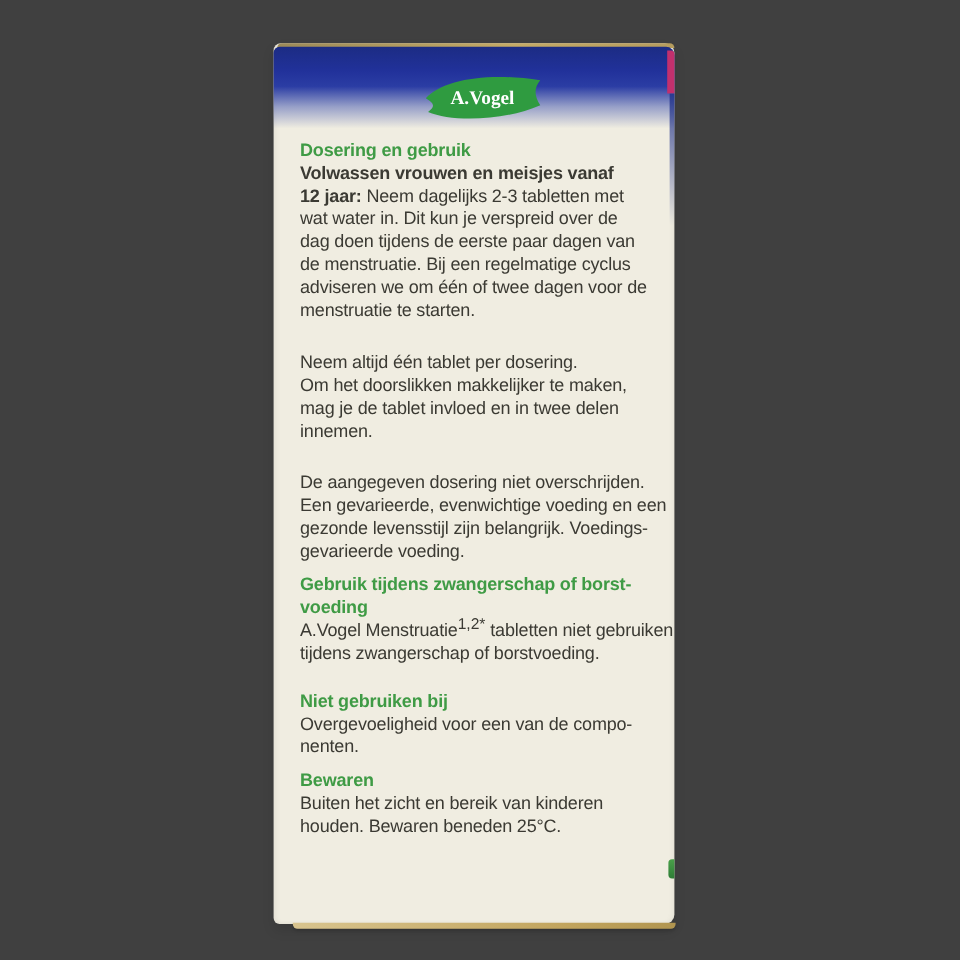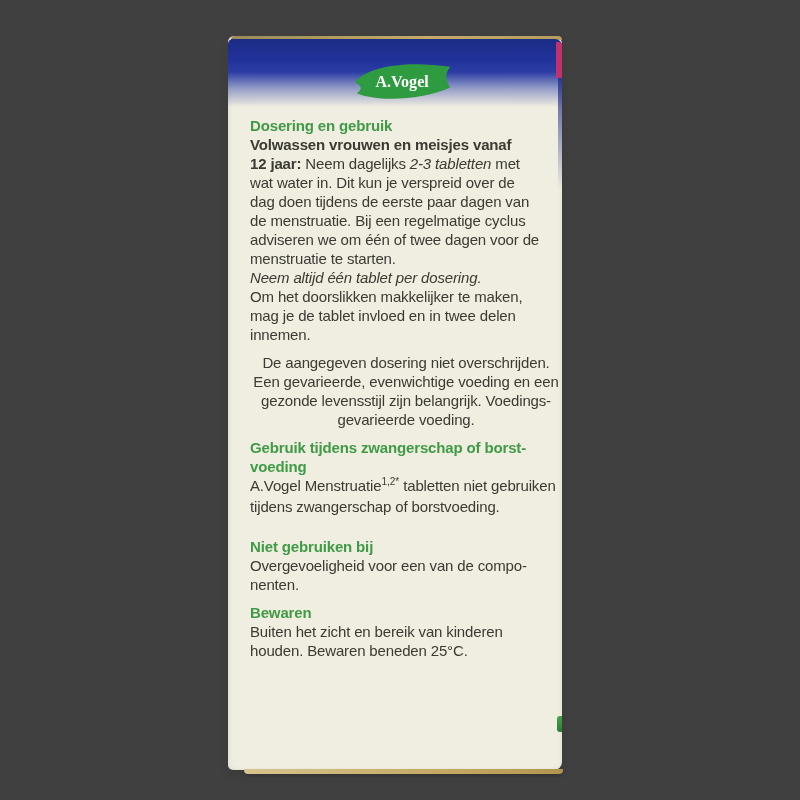--- a/index.html
+++ b/index.html
@@ -81,23 +81,23 @@
     width: 312px;
     color: #3b3a33;
     font-size: 15px;
     line-height: 19px;
     letter-spacing: -0.15px;
   }
   .blk { margin: 0; }
   .line { white-space: nowrap; }
   .blk-heading .line { color: #3f9b45; font-weight: 700; }
   .seg-b { font-weight: 700; }
-  .seg-i { font-style: italic; }
+  .seg-i { }
   .seg-sup {
-    font-size: 10px;
+    font-size: 13px;
     position: relative;
     top: -6px;
     letter-spacing: 0;
   }
 </style>
 </head>
 <body>
 
 <div class="scene">
   <div class="box">
@@ -119,27 +119,27 @@
         </div>
         <div class="blk blk-para">
           <div class="line"><span class="seg-b">Volwassen vrouwen en meisjes vanaf</span></div>
           <div class="line"><span class="seg-b">12 jaar:</span><span> Neem dagelijks </span><span class="seg-i">2-3 tabletten</span><span> met</span></div>
           <div class="line"><span>wat water in. Dit kun je verspreid over de</span></div>
           <div class="line"><span>dag doen tijdens de eerste paar dagen van</span></div>
           <div class="line"><span>de menstruatie. Bij een regelmatige cyclus</span></div>
           <div class="line"><span>adviseren we om één of twee dagen voor de</span></div>
           <div class="line"><span>menstruatie te starten.</span></div>
         </div>
-        <div class="blk blk-para" style="margin-top: 0;">
+        <div class="blk blk-para" style="margin-top: 25px;">
           <div class="line"><span class="seg-i">Neem altijd één tablet per dosering.</span></div>
           <div class="line"><span>Om het doorslikken makkelijker te maken,</span></div>
           <div class="line"><span>mag je de tablet invloed en in twee delen</span></div>
           <div class="line"><span>innemen.</span></div>
         </div>
-        <div class="blk blk-para" style="margin-top: 9px; text-align: center;">
+        <div class="blk blk-para" style="margin-top: 24px;">
           <div class="line"><span>De aangegeven dosering niet overschrijden.</span></div>
           <div class="line"><span>Een gevarieerde, evenwichtige voeding en een</span></div>
           <div class="line"><span>gezonde levensstijl zijn belangrijk. Voedings-</span></div>
           <div class="line"><span>gevarieerde voeding.</span></div>
         </div>
         <div class="blk blk-heading" style="margin-top: 9px;">
           <div class="line"><span>Gebruik tijdens zwangerschap of borst-</span></div>
           <div class="line"><span>voeding</span></div>
         </div>
         <div class="blk blk-para">

